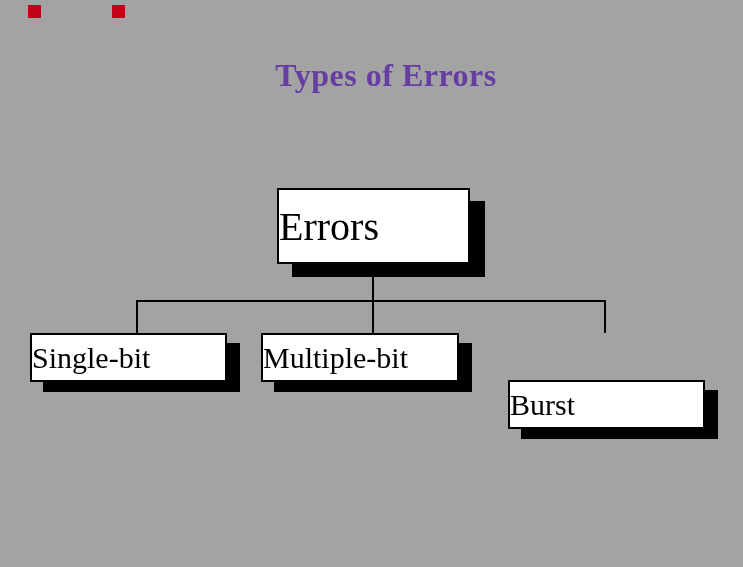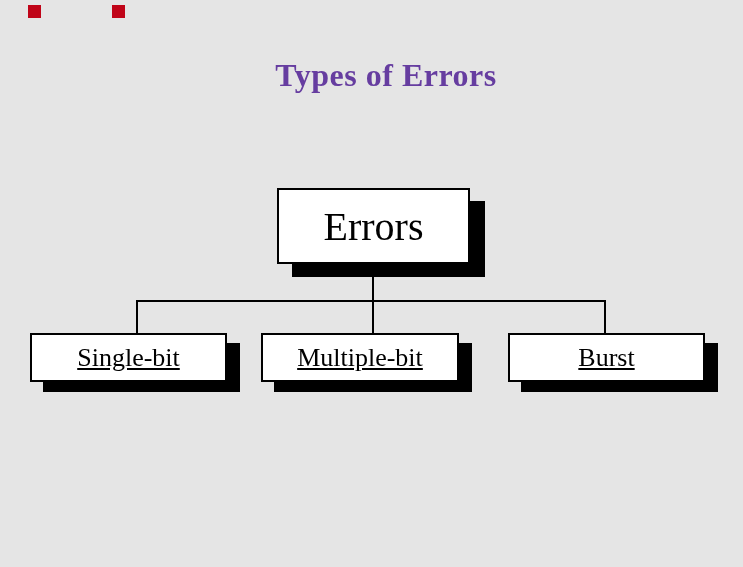--- a/index.html
+++ b/index.html
@@ -4,21 +4,21 @@
 <style>
   html, body {
     margin: 0;
     padding: 0;
     background: #ffffff;
   }
   .slide {
     position: relative;
     width: 743px;
     height: 567px;
-    background: #e5e5e5;
+    background: #a3a3a3;
     overflow: hidden;
     font-family: "Liberation Serif", serif;
   }
   .marker {
     position: absolute;
     width: 13px;
     height: 13px;
     background: #c00418;
   }
   .marker.m1 { left: 28px; top: 5px; }
@@ -36,43 +36,41 @@
     color: #663da0;
     letter-spacing: 0.5px;
   }
   .node {
     position: absolute;
     box-sizing: border-box;
     background: #ffffff;
     border: 2px solid #000000;
     display: flex;
     align-items: center;
-    justify-content: center;
     color: #000000;
     white-space: nowrap;
   }
   .node.root {
     left: 277px;
     top: 188px;
     width: 193px;
     height: 76px;
     font-size: 40px;
     box-shadow: 15px 13px 0 0 #000000;
   }
   .node.child {
     top: 333px;
     width: 197px;
     height: 49px;
-    font-size: 26px;
+    font-size: 30px;
     box-shadow: 13px 10px 0 0 #000000;
-    text-decoration: underline;
   }
   .node.c1 { left: 30px; }
   .node.c2 { left: 261px; width: 198px; }
-  .node.c3 { left: 508px; }
+  .node.c3 { left: 508px; margin-top: 47px; }
   .line {
     position: absolute;
     background: #000000;
   }
   .line.stem      { left: 372px; top: 264px; width: 2px;   height: 69px; }  
   .line.hbar      { left: 136px; top: 300px; width: 470px; height: 2px;  }  
   .line.drop-left { left: 136px; top: 300px; width: 2px;   height: 33px; }
   .line.drop-right{ left: 604px; top: 300px; width: 2px;   height: 33px; }
 </style>
 </head>

